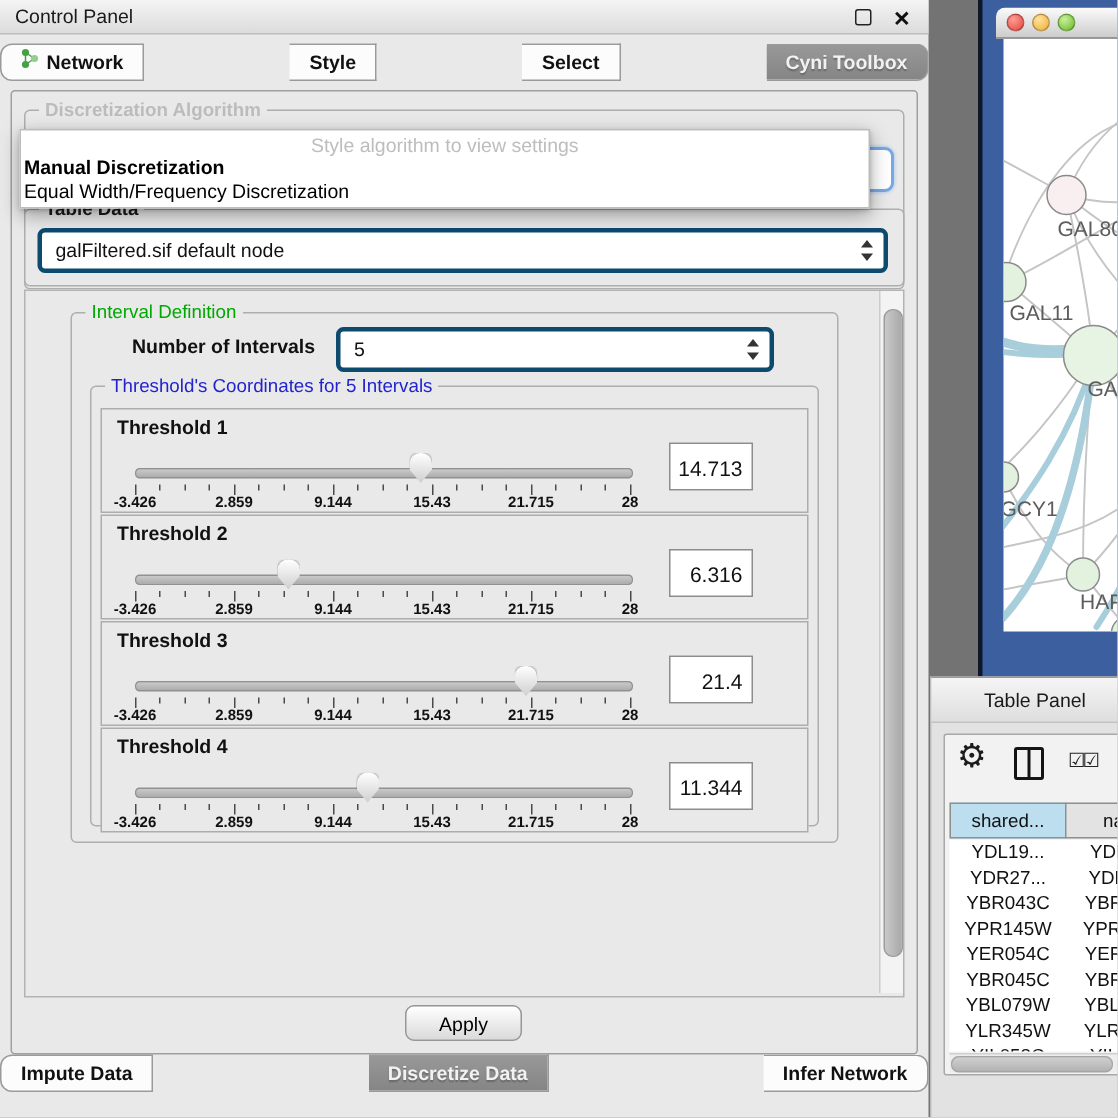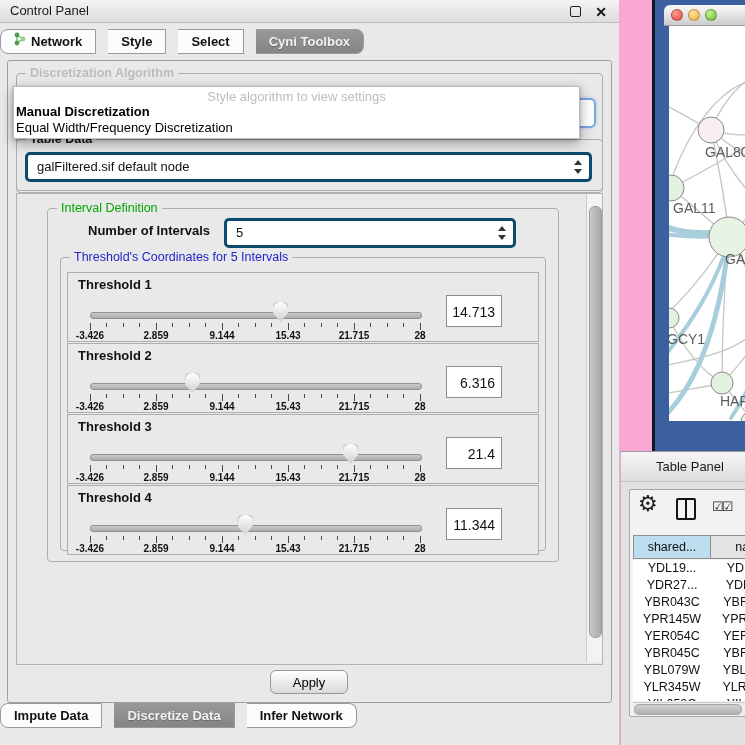--- a/index.html
+++ b/index.html
@@ -1,25 +1,25 @@
 <!DOCTYPE html>
 <html><head>
 <meta charset="utf-8">
 <style>
   html,body{margin:0;padding:0;background:#e7e7e7;}
   #app{position:relative;width:745px;height:745px;overflow:hidden;
-       font-family:"Liberation Sans",sans-serif;background:#f9a8d4;color:#111;}
+       font-family:"Liberation Sans",sans-serif;background:#737373;color:#111;}
   
   .cp{position:absolute;left:0;top:0;width:619px;height:745px;background:#e9e9e9;}
   .cp-titlebar{position:absolute;left:0;top:0;width:619px;height:22px;
      background:linear-gradient(#f4f4f4,#dcdcdc);border-bottom:1px solid #bdbdbd;}
   .cp-title{position:absolute;left:10px;top:0;line-height:22px;font-size:13px;color:#1a1a1a;}
   .float-ic{position:absolute;right:38px;top:6px;width:9px;height:9px;border:1.5px solid #222;border-radius:2px;}
   .close-ic{position:absolute;right:12px;top:1px;font-size:14px;font-weight:bold;color:#111;line-height:22px;}
-  .tabrow{position:absolute;left:0;width:619px;display:flex;justify-content:flex-start;gap:12px;}
+  .tabrow{position:absolute;left:0;width:619px;display:flex;justify-content:space-between;gap:12px;}
   .tabrow.top{top:29px;}
   .tabrow.bottom{top:703px;}
   .tab{height:23px;line-height:23px;padding:0 13px;background:#fcfcfc;border:1px solid #9a9a9a;
        border-left:none;font-size:13px;font-weight:600;color:#111;display:flex;align-items:center;gap:5px;}
   .tab:first-child{border-left:1px solid #9a9a9a;border-radius:8px 0 0 8px;}
   .tab:last-child{border-radius:0 8px 8px 0;}
   .tab.sel{background:linear-gradient(#989898,#858585);color:#f2f2f2;text-shadow:0 1px 1px rgba(0,0,0,.25);}
   .cp-body{position:absolute;left:7px;top:60px;width:603px;height:641px;background:#e9e9e9;
      border:1px solid #9f9f9f;border-radius:3px;}
   .grp{position:absolute;border:1px solid #aeaeae;border-radius:4px;}

